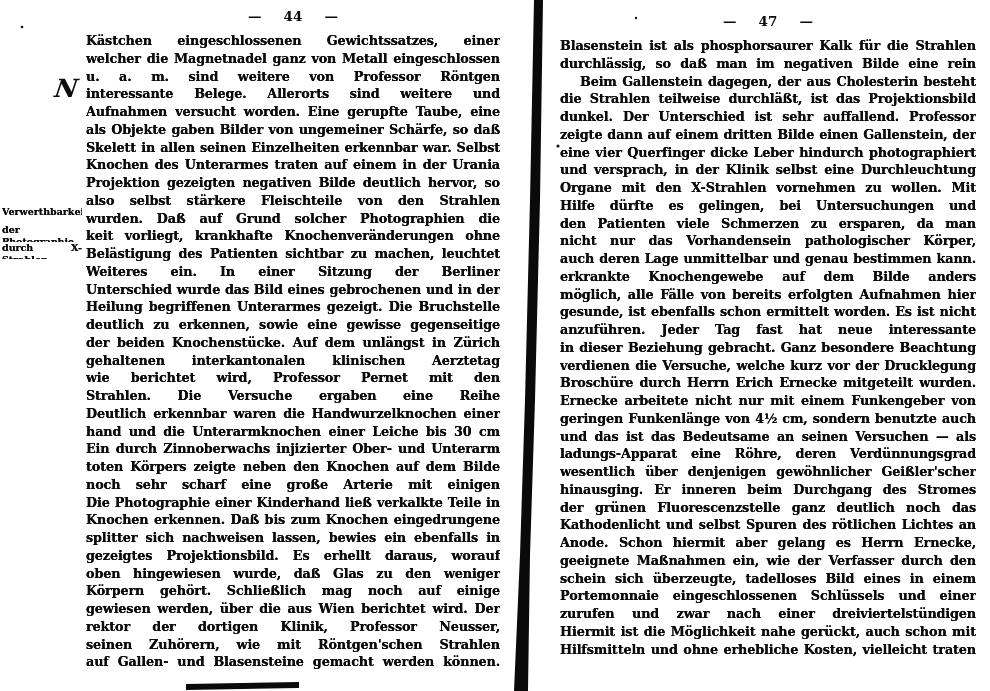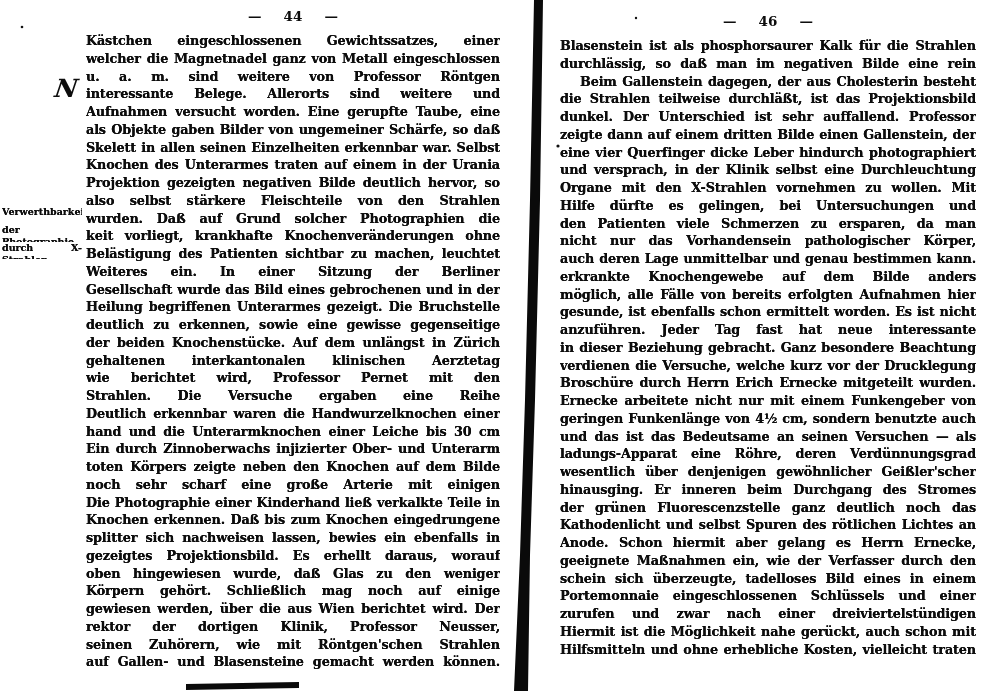--- a/index.html
+++ b/index.html
@@ -56,21 +56,21 @@
         <div class="text-line">Aufnahmen versucht worden. Eine gerupfte Taube, eine Maus</div>
         <div class="text-line">als Objekte gaben Bilder von ungemeiner Schärfe, so daß das</div>
         <div class="text-line">Skelett in allen seinen Einzelheiten erkennbar war. Selbst die</div>
         <div class="text-line">Knochen des Unterarmes traten auf einem in der Urania in</div>
         <div class="text-line">Projektion gezeigten negativen Bilde deutlich hervor, so daß</div>
         <div class="text-line">also selbst stärkere Fleischteile von den Strahlen durchdrungen</div>
         <div class="text-line">wurden. Daß auf Grund solcher Photographien die Möglich-</div>
         <div class="text-line">keit vorliegt, krankhafte Knochenveränderungen ohne besondere</div>
         <div class="text-line">Belästigung des Patienten sichtbar zu machen, leuchtet ohne</div>
         <div class="text-line">Weiteres ein. In einer Sitzung der Berliner Untersuchungen</div>
-        <div class="text-line">Gesellschaft wurde das Bild eines gebrochenen und in der</div>
+        <div class="text-line">Unterschied wurde das Bild eines gebrochenen und in der</div>
         <div class="text-line">Heilung begriffenen Unterarmes gezeigt. Die Bruchstelle war</div>
         <div class="text-line">deutlich zu erkennen, sowie eine gewisse gegenseitige Verschiebung</div>
         <div class="text-line">der beiden Knochenstücke. Auf dem unlängst in Zürich ab-</div>
         <div class="text-line">gehaltenen interkantonalen klinischen Aerztetag demonstrierte,</div>
         <div class="text-line">wie berichtet wird, Professor Pernet mit den Röntgen'schen</div>
         <div class="text-line">Strahlen. Die Versuche ergaben eine Reihe überraschender Erfolge.</div>
         <div class="text-line">Deutlich erkennbar waren die Handwurzelknochen einer Mumien-</div>
         <div class="text-line">hand und die Unterarmknochen einer Leiche bis 30 cm Länge.</div>
         <div class="text-line">Ein durch Zinnoberwachs injizierter Ober- und Unterarm desselben</div>
         <div class="text-line">toten Körpers zeigte neben den Knochen auf dem Bilde auch</div>
@@ -84,21 +84,21 @@
         <div class="text-line">gewiesen werden, über die aus Wien berichtet wird. Der Di-</div>
         <div class="text-line">rektor der dortigen Klinik, Professor Neusser, demonstrierte</div>
         <div class="text-line">seinen Zuhörern, wie mit Röntgen'schen Strahlen Diagnosen</div>
         <div class="text-line">auf Gallen- und Blasensteine gemacht werden können. Der</div>
       </div>
   </div>
 
   <div class="col" id="right-col">
     <div class="page-header">
       <span class="dash">—</span>
-      <span>46</span>
+      <span>47</span>
       <span class="dash">—</span>
     </div>
     <div class="page-text">
         <div class="text-line">Blasenstein ist als phosphorsaurer Kalk für die Strahlen un-</div>
         <div class="text-line">durchlässig, so daß man im negativen Bilde eine rein weiße</div>
         <div class="text-line indented">Beim Gallenstein dagegen, der aus Cholesterin besteht und</div>
         <div class="text-line">die Strahlen teilweise durchläßt, ist das Projektionsbild matt</div>
         <div class="text-line">dunkel. Der Unterschied ist sehr auffallend. Professor Neusser</div>
         <div class="text-line">zeigte dann auf einem dritten Bilde einen Gallenstein, der durch</div>
         <div class="text-line">eine vier Querfinger dicke Leber hindurch photographiert wurde,</div>

